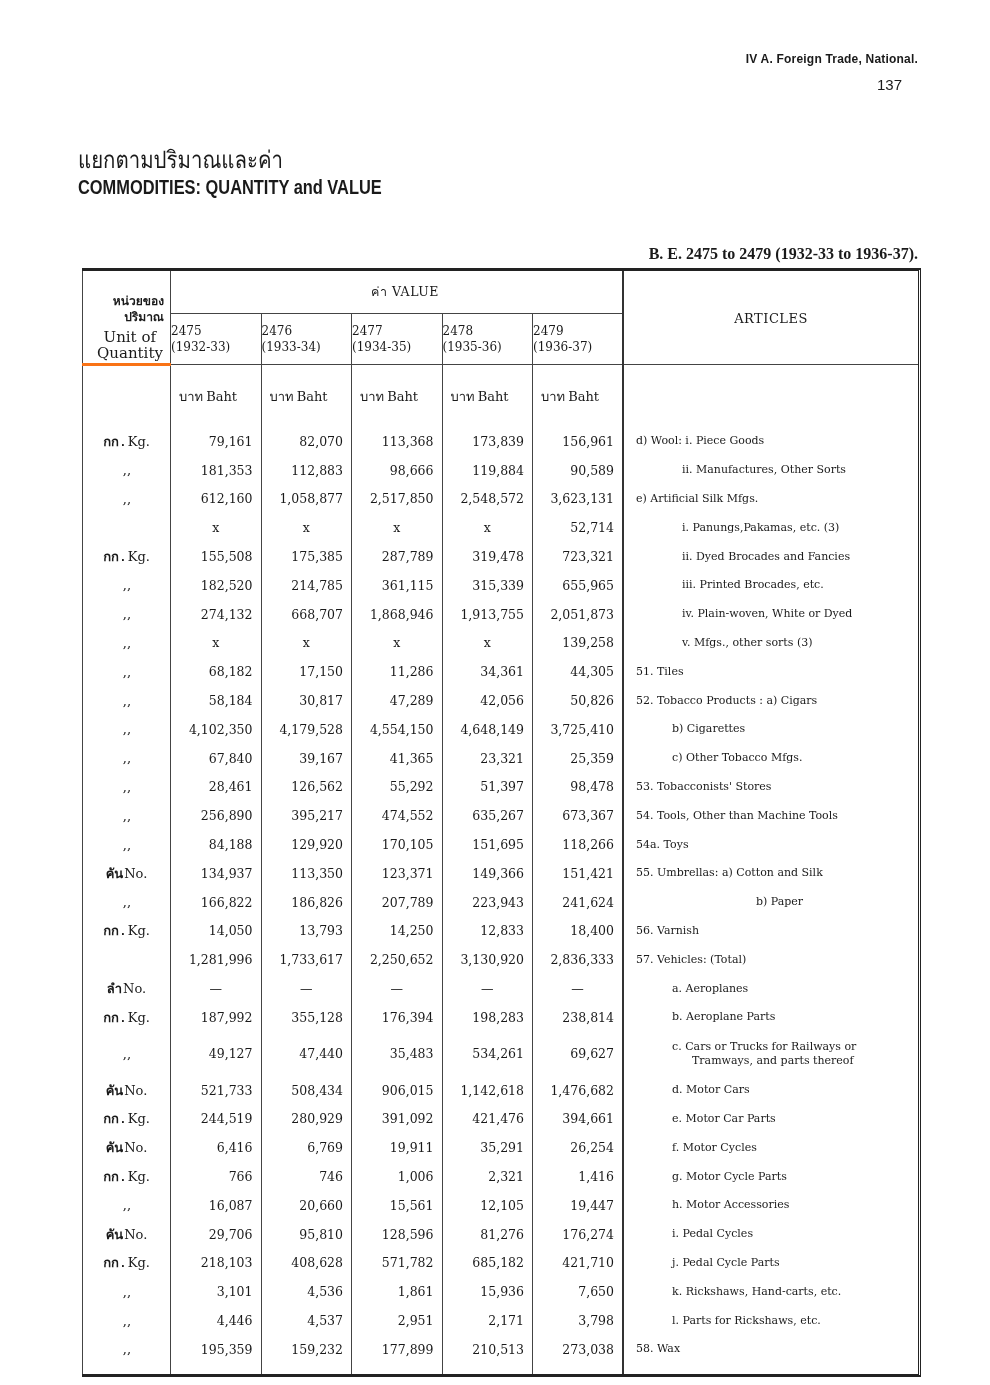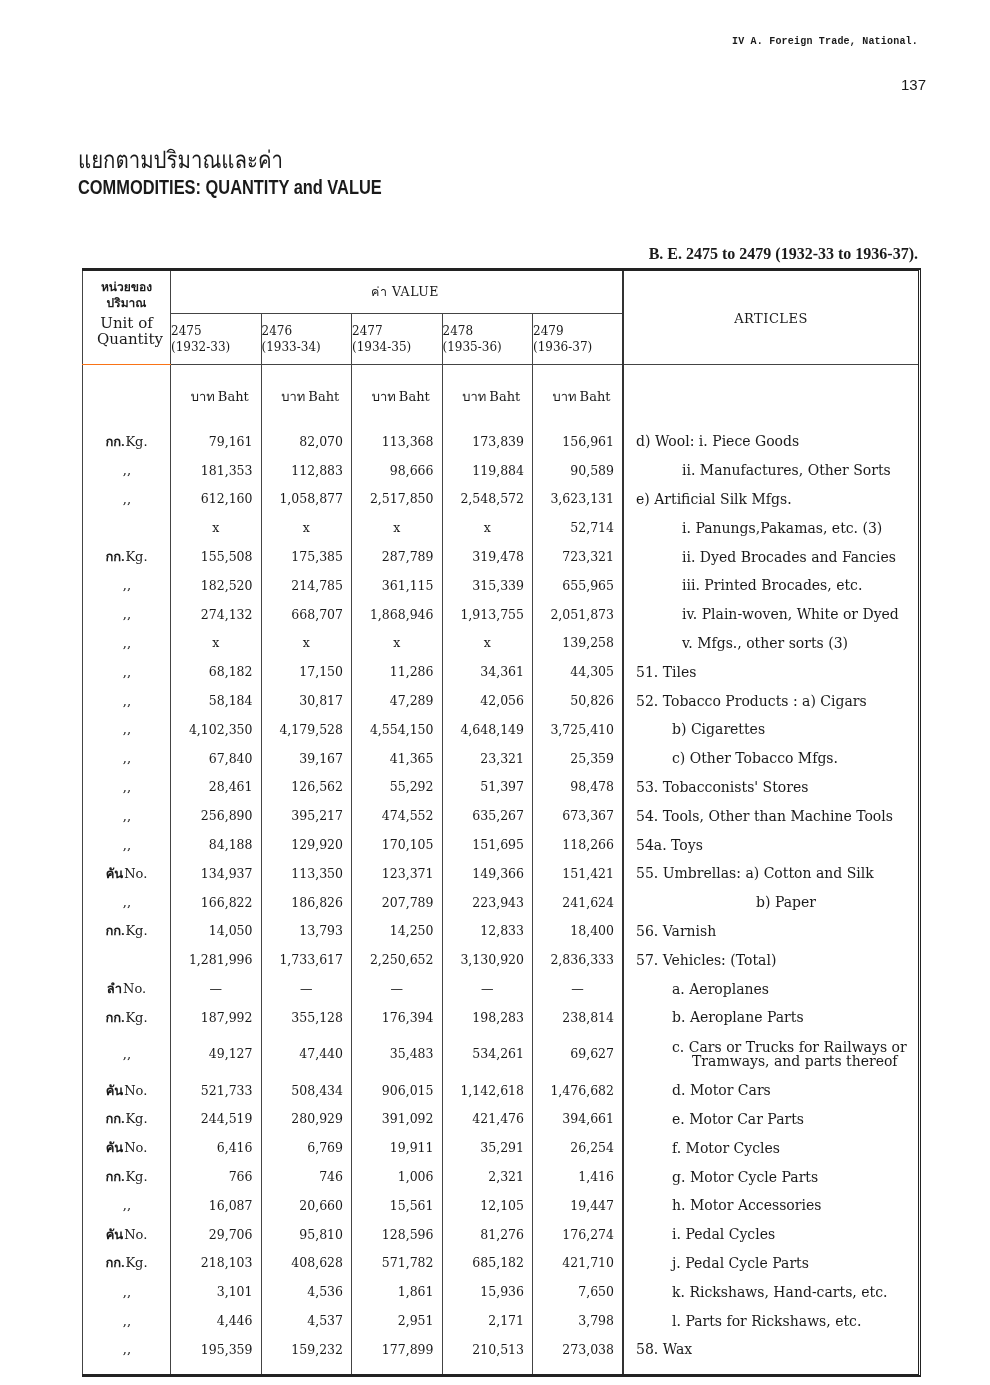--- a/index.html
+++ b/index.html
@@ -1,25 +1,25 @@
 <!DOCTYPE html>
 <html><head>
 <meta charset="utf-8">
 <style>
   html, body { margin: 0; padding: 0; background: #ffffff; }
   body {
     width: 990px; height: 1385px; position: relative; overflow: hidden;
     font-family: "DejaVu Serif", "Liberation Serif", serif; color: #1a1a1a;
   }
   .running-head {
-    position: absolute; right: 72px; top: 36px;
-    font-family: Liberation Mono, monospace; font-weight: bold; font-size: 10px; letter-spacing: 0.2px;
+    position: absolute; right: 72px; top: 52px;
+    font-family: Liberation Sans, sans-serif; font-weight: bold; font-size: 12px; letter-spacing: 0.2px;
   }
   .page-num {
-    position: absolute; right: 64px; top: 76px;
+    position: absolute; right: 88px; top: 76px;
     font-family: "Liberation Sans", sans-serif; font-size: 15px;
   }
   .title-thai {
     position: absolute; left: 78px; top: 140px;
     font-family: "DejaVu Sans", sans-serif; font-size: 24px; font-weight: normal; transform: scaleX(0.85); transform-origin: left;
   }
   .title-en {
     position: absolute; left: 78px; top: 176px;
     font-family: "Liberation Sans", sans-serif; font-size: 20px; font-weight: bold; transform: scaleX(0.82); transform-origin: left;
   }
@@ -31,31 +31,31 @@
     position: absolute; left: 82px; top: 268px; width: 836px;
     border-top: 3px solid #222; border-bottom: 3px solid #222;
     border-right: 3px double #222;
   }
   table { border-collapse: collapse; width: 100%; table-layout: fixed; font-size: 12.5px; }
   col.unit { width: 88px; }
   col.val { width: 90.5px; }
   col.art { width: 295px; }
   th, td { padding: 0; }
   th { font-weight: normal; }
-  .hdr-unit { text-align: center; vertical-align: top; padding-top: 8px; line-height: 16px; border-right: 1px solid #444; border-left: 1px solid #444; border-bottom: 1px solid #f97316; }
+  .hdr-unit { text-align: right; vertical-align: top; padding-top: 22px; line-height: 16px; border-right: 1px solid #444; border-left: 1px solid #444; border-bottom: 3px solid #f97316; }
   .hdr-value { text-align: center; height: 42px; border-bottom: 1px solid #444; letter-spacing: 0.5px; padding-left: 17px; }
   .hdr-year { text-align: left; height: 50px; line-height: 16px; font-size: 12px; border-right: 1px solid #444; border-bottom: 1px solid #444; }
   .hdr-articles { text-align: center; vertical-align: top; padding-top: 40px; border-left: 2px solid #333; border-bottom: 1px solid #444; letter-spacing: 0.5px; font-size: 13px; }
-  .baht-cell { height: 62px; vertical-align: middle; text-align: center; padding-left: 8px; border-right: 1px solid #444; font-size: 13px; }
+  .baht-cell { height: 62px; vertical-align: middle; text-align: left; padding-left: 8px; border-right: 1px solid #444; font-size: 13px; }
   .baht-cell .th { font-family: "DejaVu Sans", sans-serif; font-size: 13px; margin-right: 3px; }
   .unit-cell { text-align: center; border-left: 1px solid #444; border-right: 1px solid #444; font-size: 13px; white-space: nowrap; }
-  .unit-cell .th { font-family: Liberation Serif, serif; font-weight: bold; font-size: 13px; margin-right: 1px; text-align: center; }
+  .unit-cell .th { font-family: Liberation Mono, monospace; font-weight: bold; font-size: 13px; margin-right: 1px; text-align: center; }
   .num { text-align: right; padding-right: 8px; border-right: 1px solid #444; white-space: nowrap; font-size: 12.5px; }
   .num.center { text-align: center; padding-right: 0; }
-  .art { border-left: 2px solid #333; padding-left: 12px; white-space: nowrap; font-size: 14px; line-height: 14px; }
+  .art { border-left: 2px solid #333; padding-left: 12px; white-space: nowrap; font-size: 11px; line-height: 14px; }
   tr.row td { height: 28.8px; }
   tr.row.tall td { height: 44px; }
   .ind1 { padding-left: 36px; }
   .ind2 { padding-left: 46px; }
   .ind3 { padding-left: 120px; }
   .spacer td { height: 10px; }
 </style>
 </head>
 <body>
 

